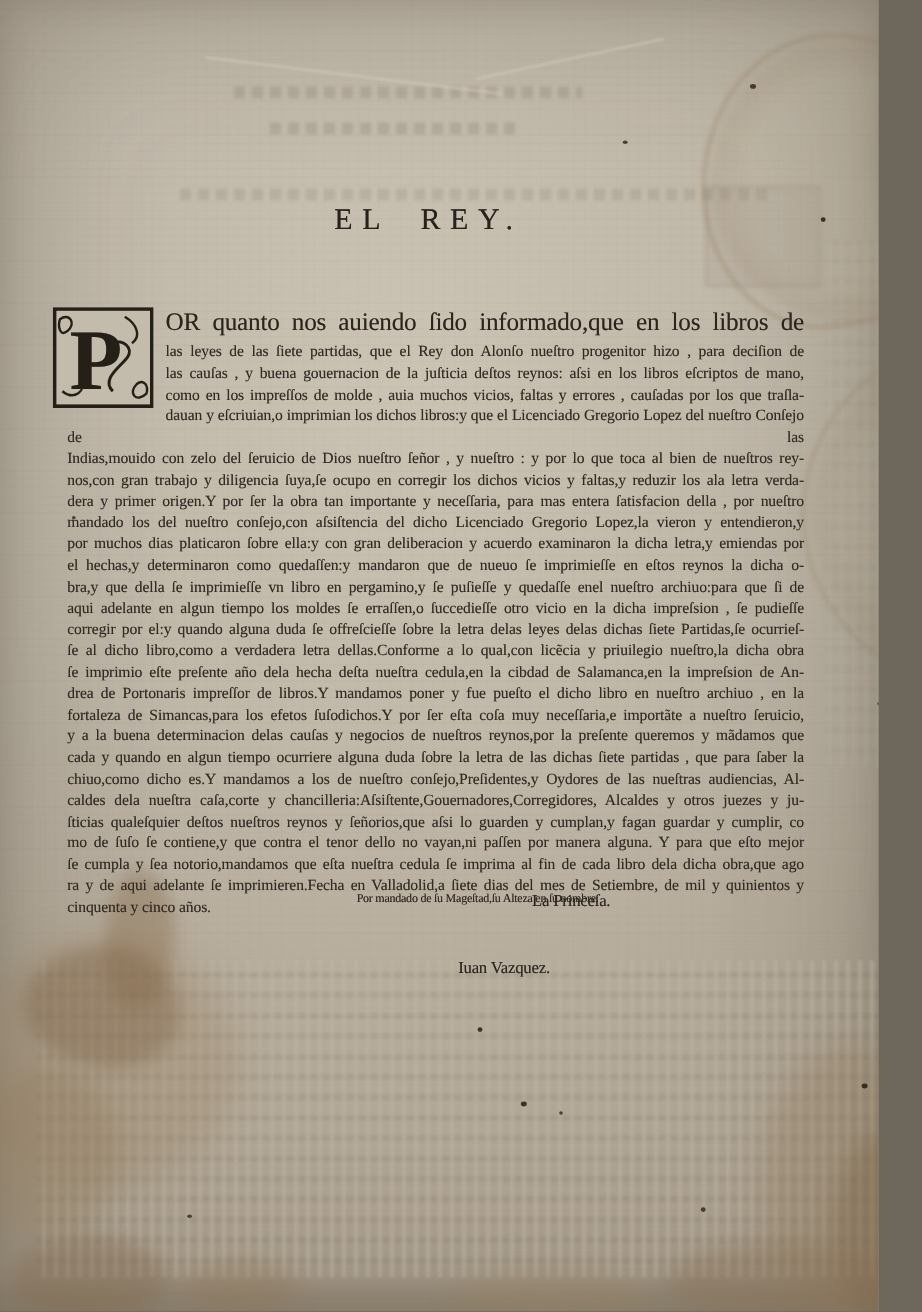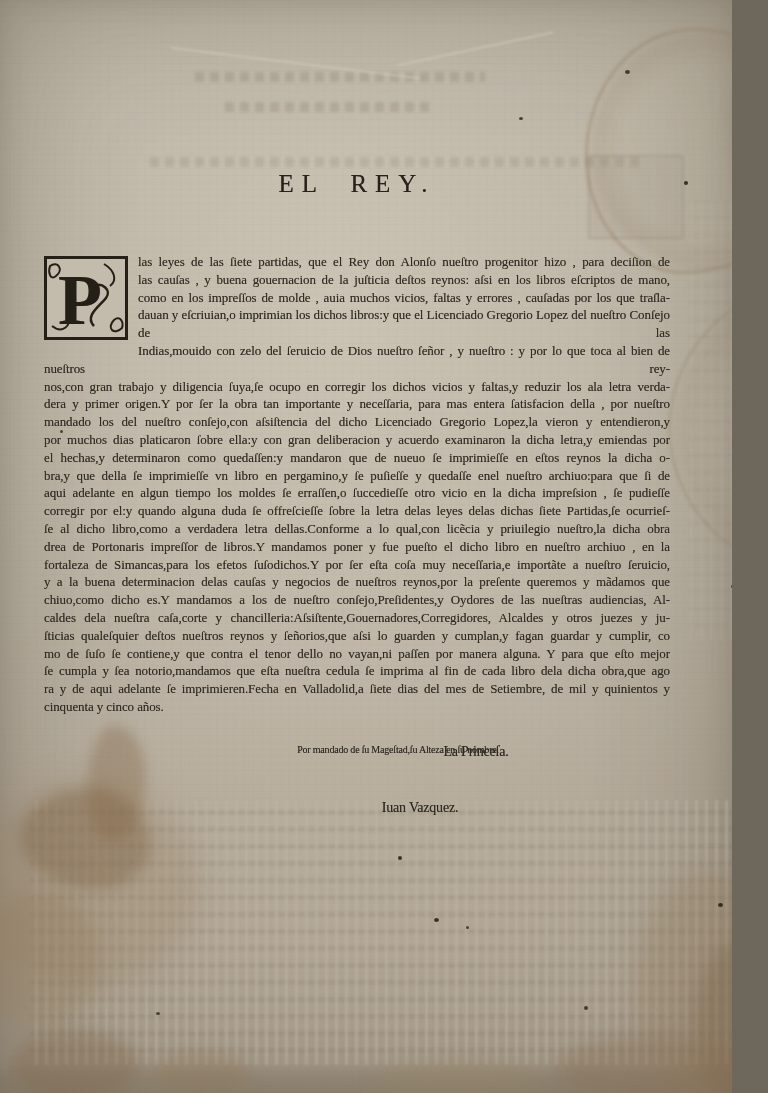--- a/index.html
+++ b/index.html
@@ -67,21 +67,21 @@
     float:left;width:84px;height:84px;margin:3px 10px 2px 0;
   }
   .line-big{
     font-size:21px;line-height:31px;letter-spacing:-0.2px;
     text-align:justify;text-align-last:justify;
     white-space:nowrap;overflow:hidden;
     color:#2a251d;
   }
   .ln{
     font-size:13px;line-height:17.8px;letter-spacing:-0.1px;
-    text-align:justify;text-align-last:justify;
+    text-align:justify;text-align-last:justify;margin-left:12px;
   }
   .ln.last{text-align-last:left;}
   .sig{
     position:absolute;text-align:center;color:#2c2720;
     font-size:14px;letter-spacing:-0.2px;
     text-shadow:0 0 .4px rgba(44,39,32,.5);
   }
   .sig.princesa{left:396px;top:744px;width:160px;}
   .sig.byline{left:248px;top:744px;width:300px;font-size:10px;}
   .sig.secretary{left:340px;top:800px;width:160px;font-family:Liberation Serif, serif;}
@@ -142,37 +142,40 @@
       <svg width="84" height="84" viewBox="0 0 84 84" xmlns="http://www.w3.org/2000/svg">
         <rect x="1.5" y="1.5" width="81" height="81" fill="#c3bbab" stroke="#241f17" stroke-width="3"></rect>
         <path d="M6 10 C 14 4, 20 14, 12 20 C 6 25, 4 16, 6 10 Z" fill="none" stroke="#241f17" stroke-width="2"></path>
         <path d="M78 72 C 70 80, 62 72, 70 64 C 76 59, 80 66, 78 72 Z" fill="none" stroke="#241f17" stroke-width="2"></path>
         <path d="M8 70 C 18 78, 28 70, 24 60" fill="none" stroke="#241f17" stroke-width="2"></path>
         <path d="M60 8 C 70 14, 74 24, 66 30" fill="none" stroke="#241f17" stroke-width="2"></path>
         <path d="M50 70 C 40 60, 56 50, 62 42 C 68 34, 58 26, 50 30" fill="none" stroke="#241f17" stroke-width="2.5"></path>
         <text x="14" y="68" font-family="'Liberation Serif','DejaVu Serif',serif" font-size="72" font-weight="bold" fill="#241f17">P</text>
       </svg>
     </div>
+    <div class="line-big">OR quanto nos auiendo ſido informado,que en los libros de</div>
     <div class="ln">las leyes de las ſiete partidas, que el Rey don Alonſo nueſtro progenitor hizo , para deciſion de</div>
     <div class="ln">las cauſas , y buena gouernacion de la juſticia deſtos reynos: aſsi en los libros eſcriptos de mano,</div>
     <div class="ln">como en los impreſſos de molde , auia muchos vicios, faltas y errores , cauſadas por los que traſla-</div>
     <div class="ln">dauan y eſcriuian,o imprimian los dichos libros:y que el Licenciado Gregorio Lopez del nueſtro Conſejo de las</div>
     <div class="ln">Indias,mouido con zelo del ſeruicio de Dios nueſtro ſeñor , y nueſtro : y por lo que toca al bien de nueſtros rey-</div>
     <div class="ln">nos,con gran trabajo y diligencia ſuya,ſe ocupo en corregir los dichos vicios y faltas,y reduzir los ala letra verda-</div>
     <div class="ln">dera y primer origen.Y por ſer la obra tan importante y neceſſaria, para mas entera ſatisfacion della , por nueſtro</div>
     <div class="ln">mandado los del nueſtro conſejo,con aſsiſtencia del dicho Licenciado Gregorio Lopez,la vieron y entendieron,y</div>
     <div class="ln">por muchos dias platicaron ſobre ella:y con gran deliberacion y acuerdo examinaron la dicha letra,y emiendas por</div>
     <div class="ln">el hechas,y determinaron como quedaſſen:y mandaron que de nueuo ſe imprimieſſe en eſtos reynos la dicha o-</div>
     <div class="ln">bra,y que della ſe imprimieſſe vn libro en pergamino,y ſe puſieſſe y quedaſſe enel nueſtro archiuo:para que ſi de</div>
     <div class="ln">aqui adelante en algun tiempo los moldes ſe erraſſen,o ſuccedieſſe otro vicio en la dicha impreſsion , ſe pudieſſe</div>
     <div class="ln">corregir por el:y quando alguna duda ſe offreſcieſſe ſobre la letra delas leyes delas dichas ſiete Partidas,ſe ocurrieſ-</div>
     <div class="ln">ſe al dicho libro,como a verdadera letra dellas.Conforme a lo qual,con licẽcia y priuilegio nueſtro,la dicha obra</div>
+    <div class="ln">ſe imprimio eſte preſente año dela hecha deſta nueſtra cedula,en la cibdad de Salamanca,en la impreſsion de An-</div>
     <div class="ln">drea de Portonaris impreſſor de libros.Y mandamos poner y fue pueſto el dicho libro en nueſtro archiuo , en la</div>
     <div class="ln">fortaleza de Simancas,para los efetos ſuſodichos.Y por ſer eſta coſa muy neceſſaria,e importãte a nueſtro ſeruicio,</div>
     <div class="ln">y a la buena determinacion delas cauſas y negocios de nueſtros reynos,por la preſente queremos y mãdamos que</div>
+    <div class="ln">cada y quando en algun tiempo ocurriere alguna duda ſobre la letra de las dichas ſiete partidas , que para ſaber la</div>
     <div class="ln">chiuo,como dicho es.Y mandamos a los de nueſtro conſejo,Preſidentes,y Oydores de las nueſtras audiencias, Al-</div>
     <div class="ln">caldes dela nueſtra caſa,corte y chancilleria:Aſsiſtente,Gouernadores,Corregidores, Alcaldes y otros juezes y ju-</div>
     <div class="ln">ſticias qualeſquier deſtos nueſtros reynos y ſeñorios,que aſsi lo guarden y cumplan,y fagan guardar y cumplir, co</div>
     <div class="ln">mo de ſuſo ſe contiene,y que contra el tenor dello no vayan,ni paſſen por manera alguna. Y para que eſto mejor</div>
     <div class="ln">ſe cumpla y ſea notorio,mandamos que eſta nueſtra cedula ſe imprima al fin de cada libro dela dicha obra,que ago</div>
     <div class="ln">ra y de aqui adelante ſe imprimieren.Fecha en Valladolid,a ſiete dias del mes de Setiembre, de mil y quinientos y</div>
     <div class="ln last">cinquenta y cinco años.</div>
   </div>
 
   <div class="sig princesa">La Princeſa.</div>

